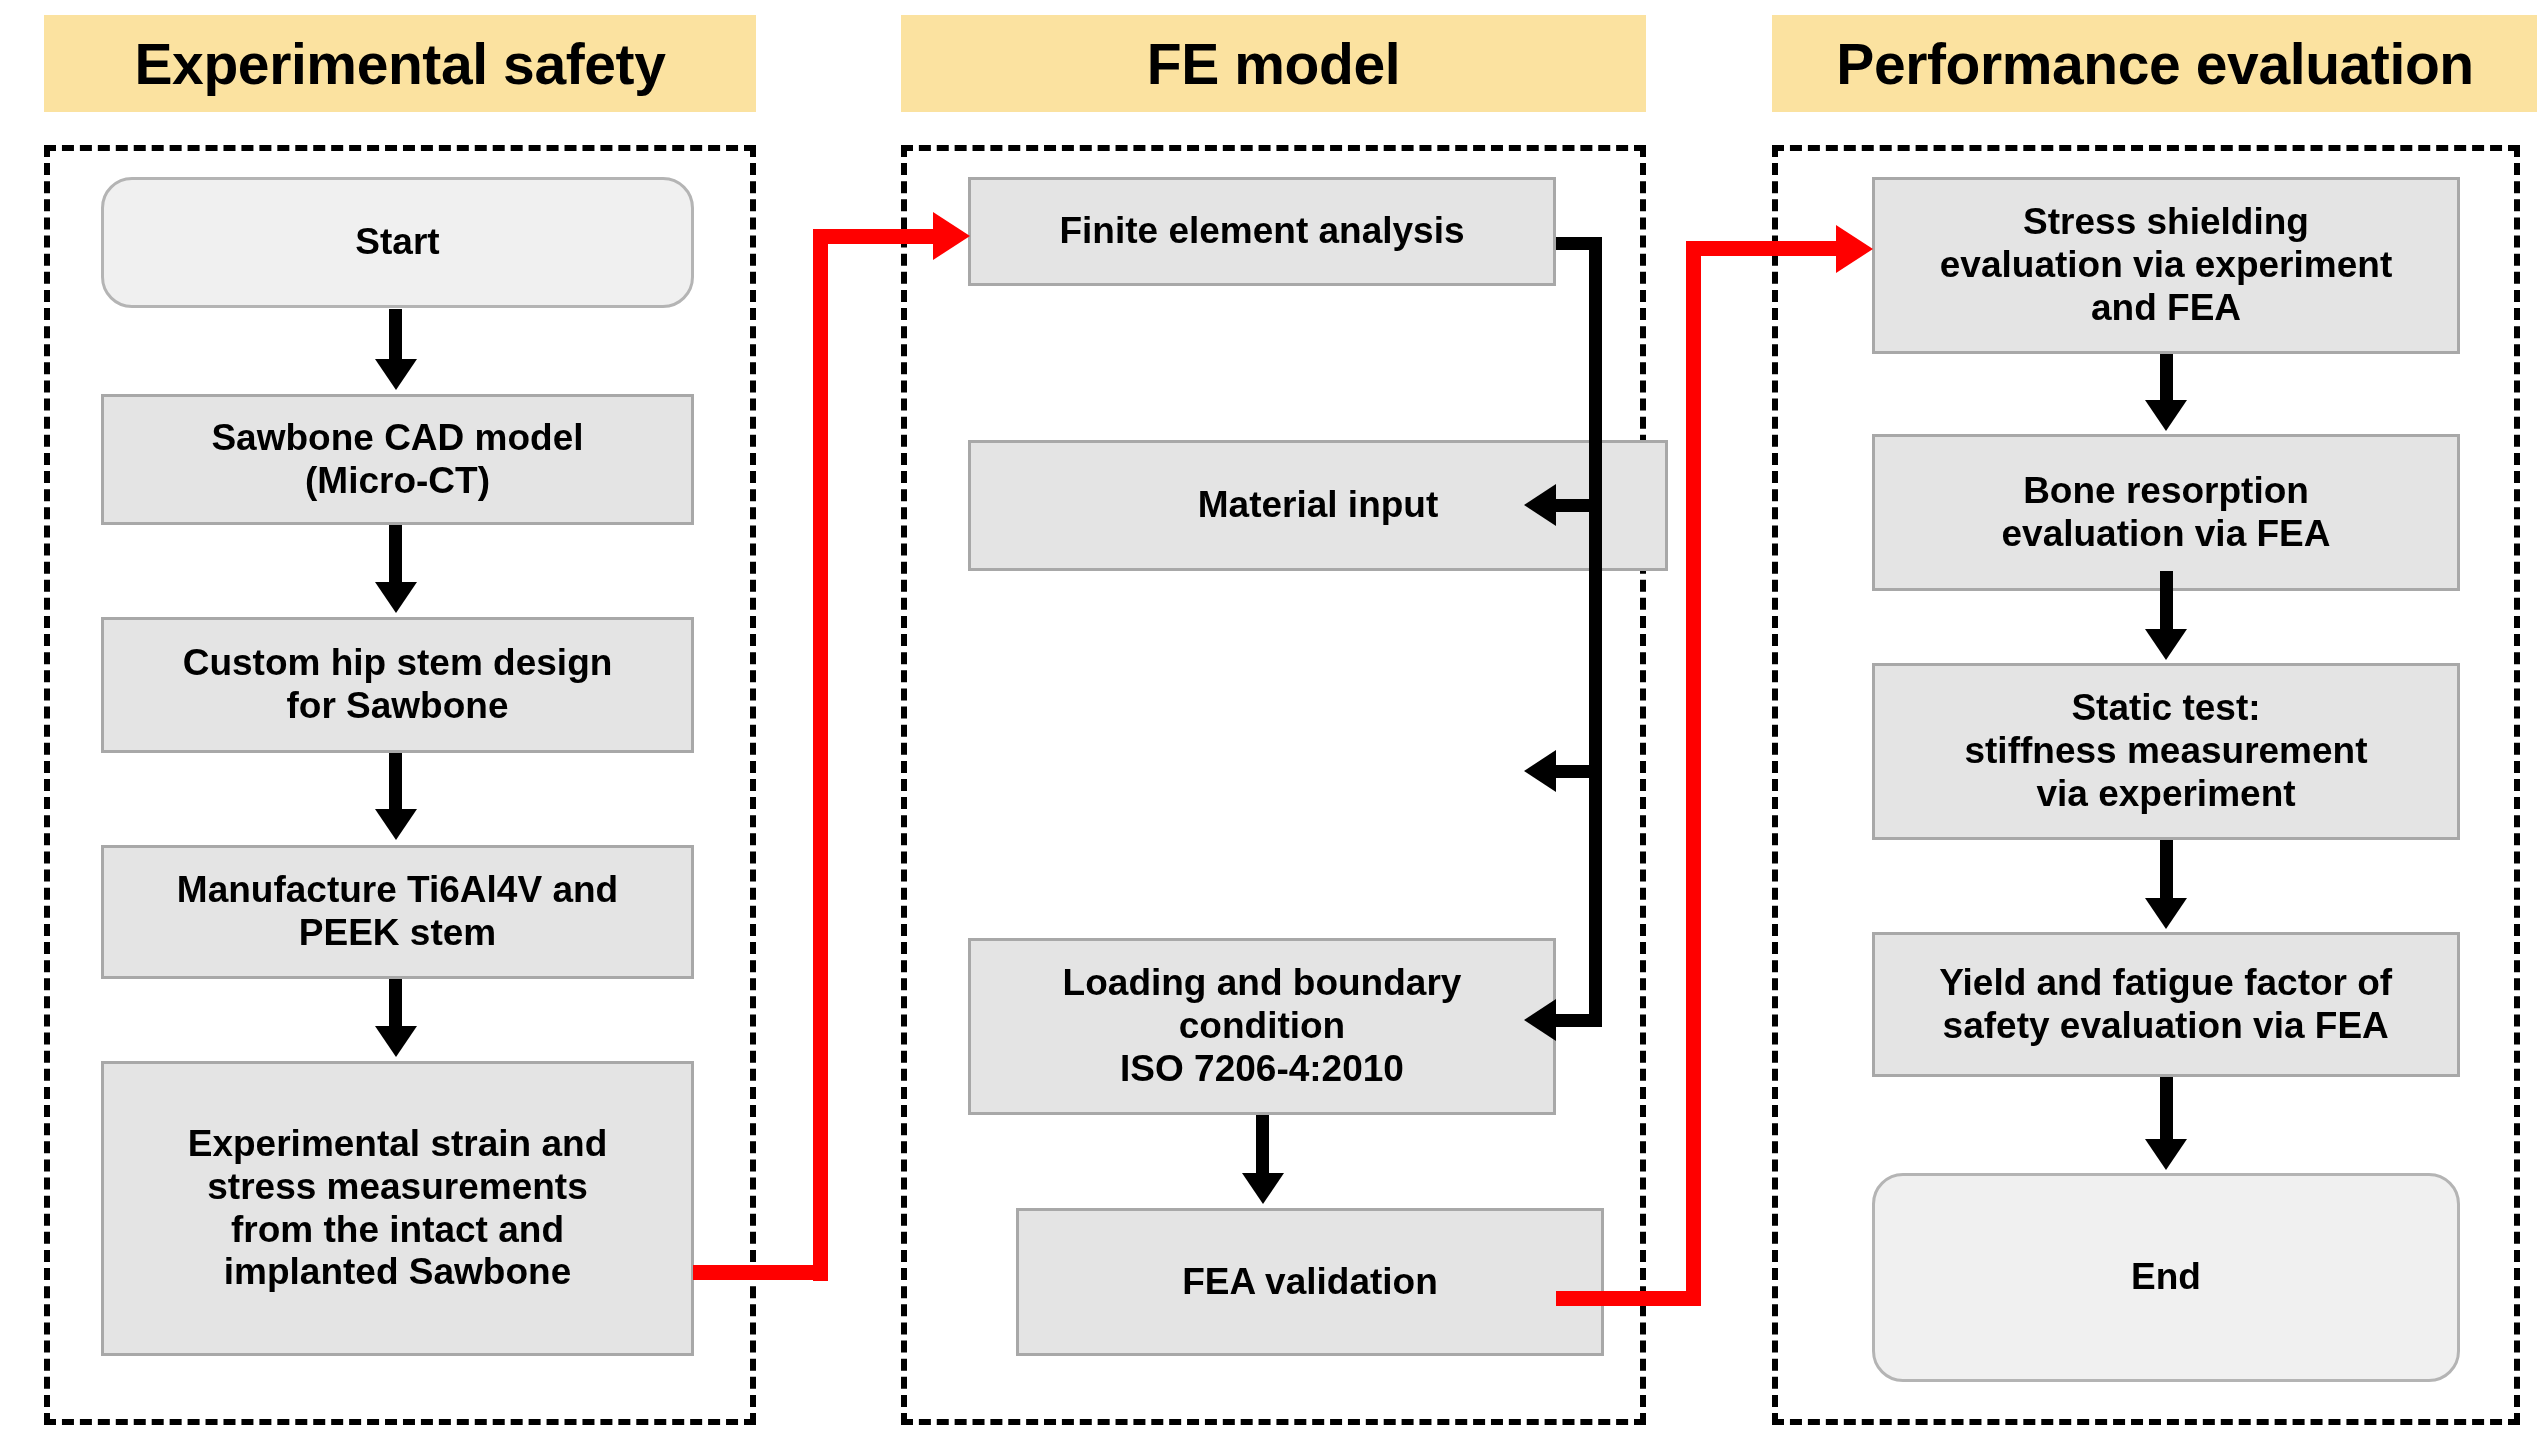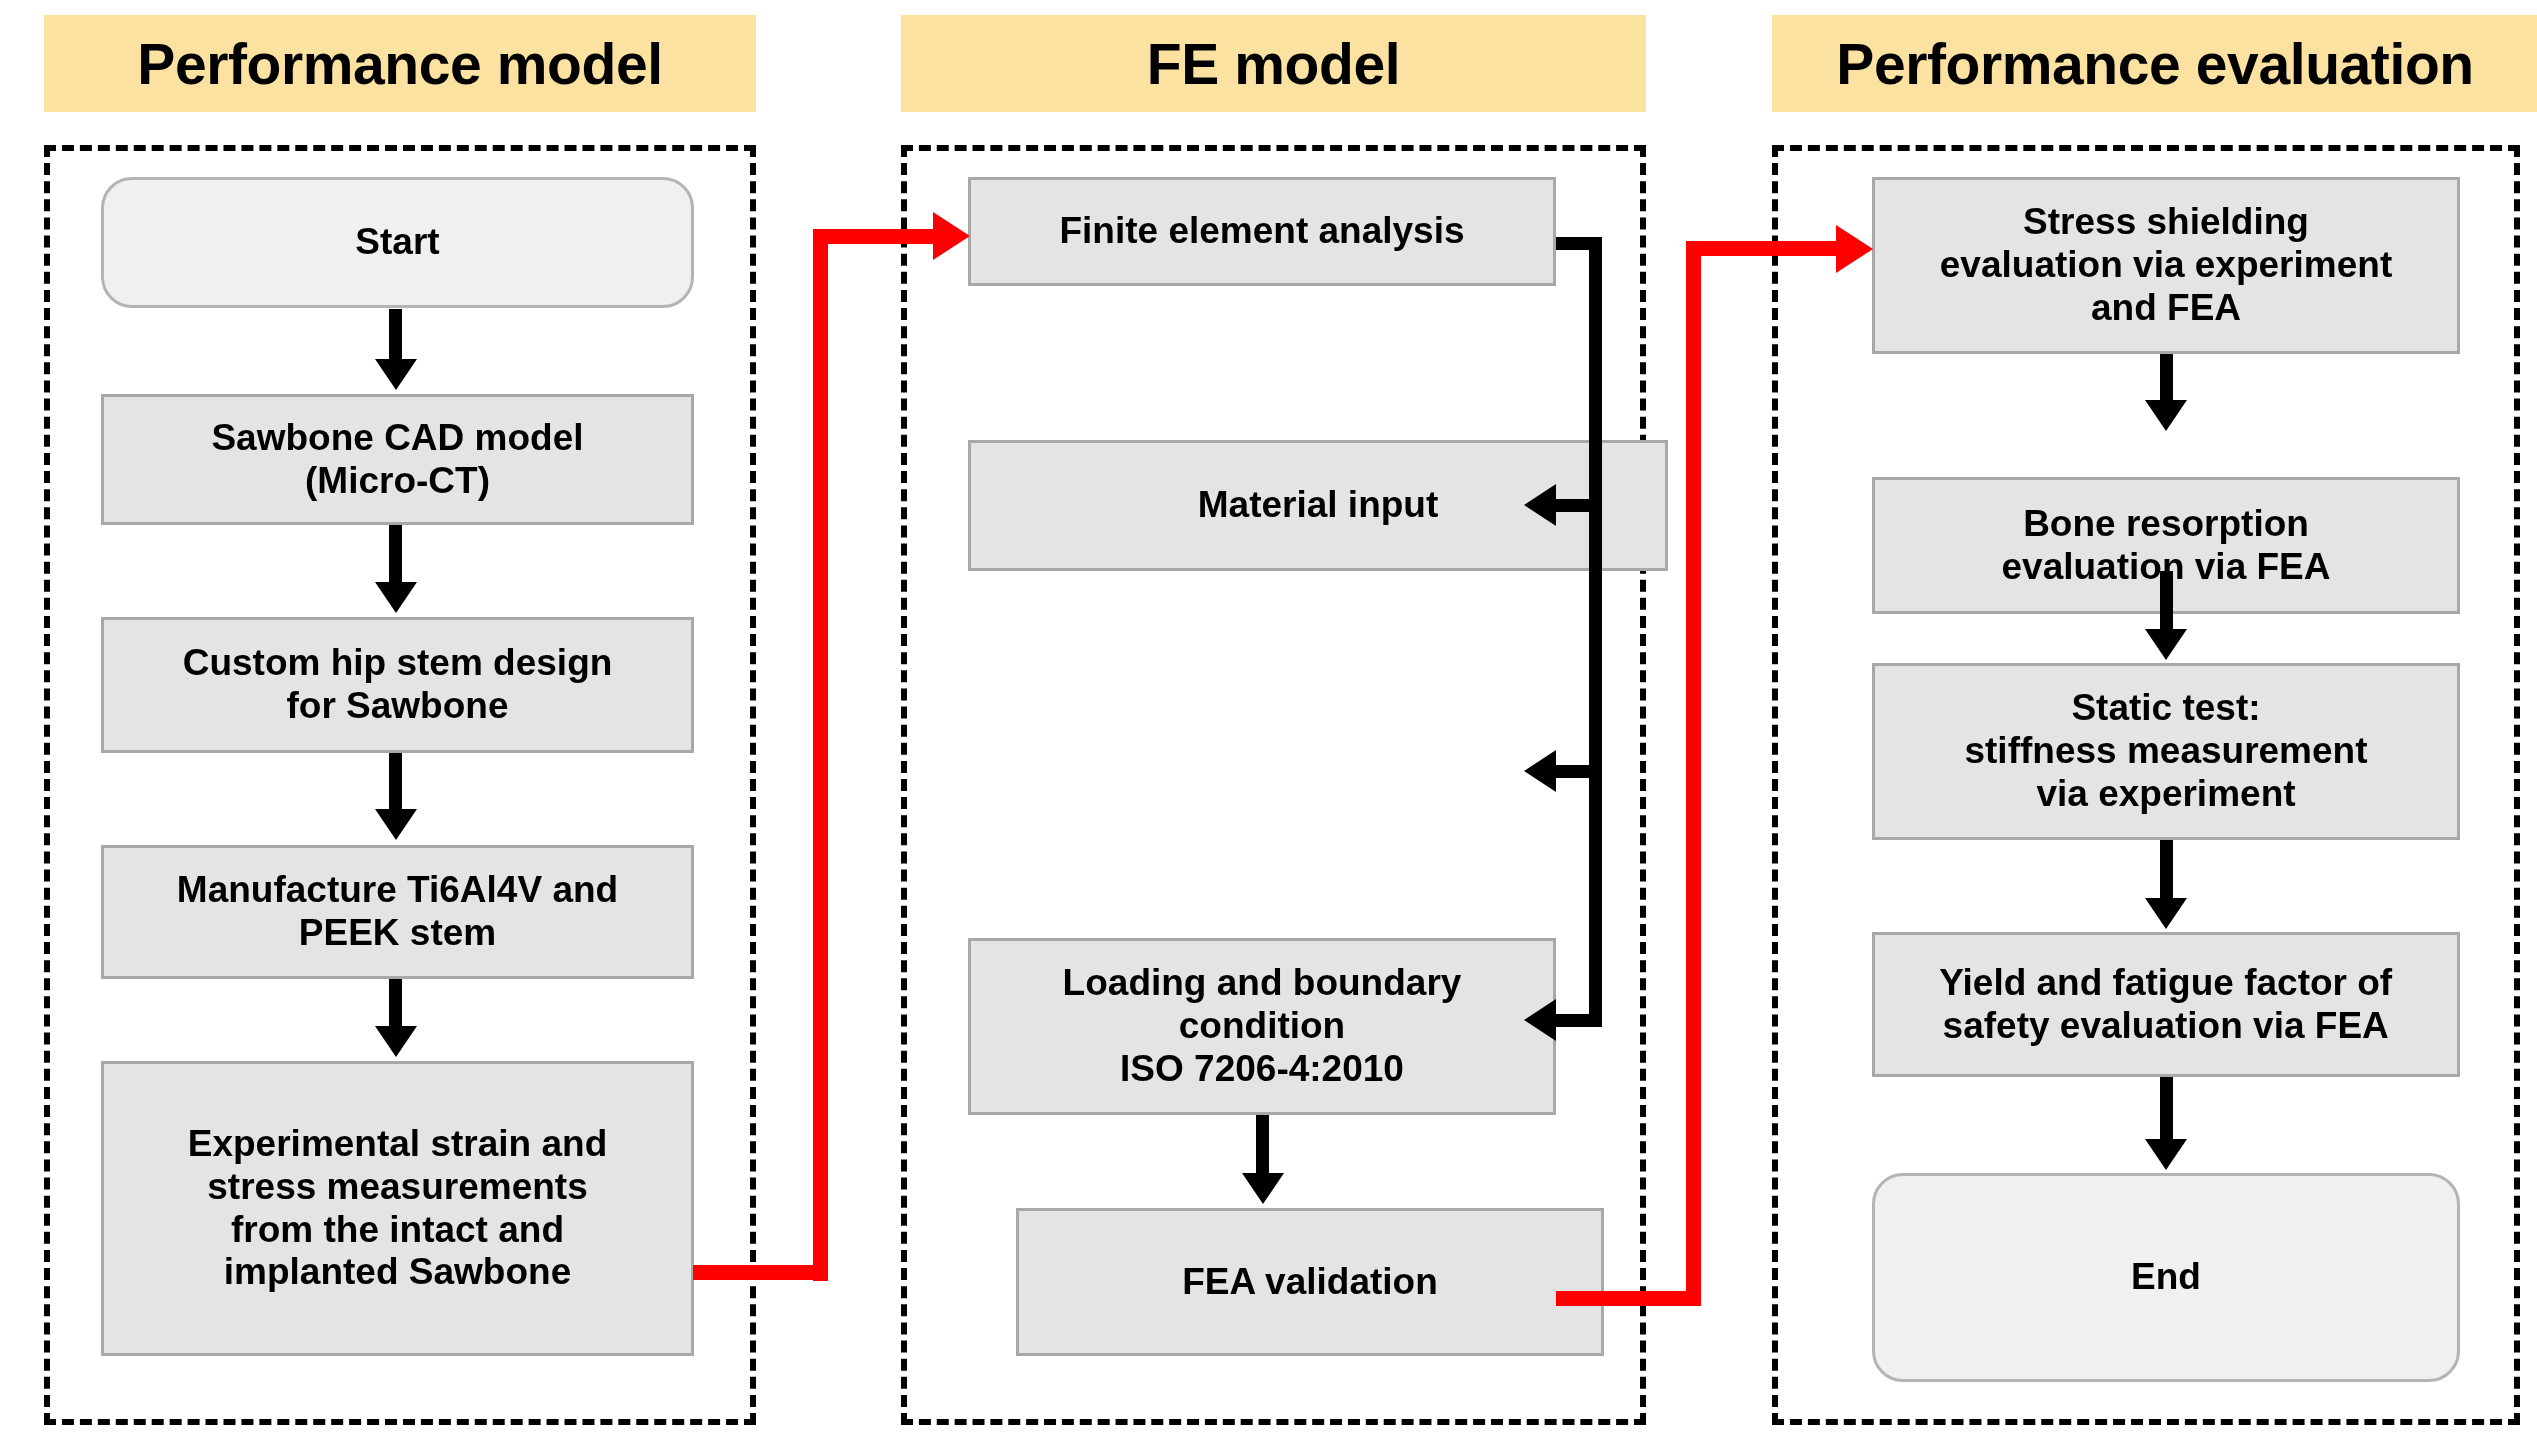--- a/index.html
+++ b/index.html
@@ -26,21 +26,21 @@
   .aleft{position:absolute;width:0;height:0;border-top:21.4px solid transparent;
          border-bottom:21.4px solid transparent;border-right:32px solid #000;}
   .arightred{position:absolute;width:0;height:0;border-top:24.4px solid transparent;
          border-bottom:24.4px solid transparent;border-left:37px solid #FF0000;}
 </style>
 </head>
 <body>
 
 <div id="stage">
 
-  <div class="hdr" style="left:44px;top:15.3px;width:712px;height:97px;">Performance model</div>
+  <div class="hdr" style="left:44px;top:15.3px;width:712px;height:97px;">Experimental safety</div>
   <div class="panel" style="left:44px;top:145px;width:712px;height:1280px;"></div>
 
   <div class="node term" style="left:101px;top:177px;width:593px;height:131px;">Start</div>
   <div class="vline" style="left:389px;top:309px;height:55px;"></div>
   <div class="adown" style="left:375px;top:359px;"></div>
 
   <div class="node" style="left:101px;top:394px;width:593px;height:131px;">Sawbone CAD model<br>(Micro-CT)</div>
   <div class="vline" style="left:389px;top:525px;height:63px;"></div>
   <div class="adown" style="left:375px;top:582px;"></div>
 
@@ -83,21 +83,21 @@
   <div class="hline" style="left:1556px;top:1014px;width:40px;"></div>
   <div class="aleft" style="left:1524px;top:999px;"></div>
 
   <div class="hdr" style="left:1772px;top:15.3px;width:766px;height:97px;">Performance evaluation</div>
   <div class="panel" style="left:1772px;top:145px;width:748px;height:1280px;"></div>
 
   <div class="node" style="left:1872px;top:177px;width:588px;height:177px;">Stress shielding<br>evaluation via experiment<br>and FEA</div>
   <div class="vline" style="left:2160px;top:354px;height:52px;"></div>
   <div class="adown" style="left:2145px;top:400px;"></div>
 
-  <div class="node" style="left:1872px;top:434px;width:588px;height:137px;margin-top:43px;">Bone resorption<br>evaluation via FEA</div>
+  <div class="node" style="left:1872px;top:434px;width:588px;height:157px;">Bone resorption<br>evaluation via FEA</div>
   <div class="vline" style="left:2160px;top:571px;height:64px;"></div>
   <div class="adown" style="left:2145px;top:629px;"></div>
 
   <div class="node" style="left:1872px;top:663px;width:588px;height:177px;">Static test:<br>stiffness measurement<br>via experiment</div>
   <div class="vline" style="left:2160px;top:840px;height:64px;"></div>
   <div class="adown" style="left:2145px;top:898px;"></div>
 
   <div class="node" style="left:1872px;top:932px;width:588px;height:145px;padding-left:7px;">Yield and fatigue factor of<br>safety evaluation via FEA</div>
   <div class="vline" style="left:2160px;top:1077px;height:69px;"></div>
   <div class="adown" style="left:2145px;top:1139px;"></div>

